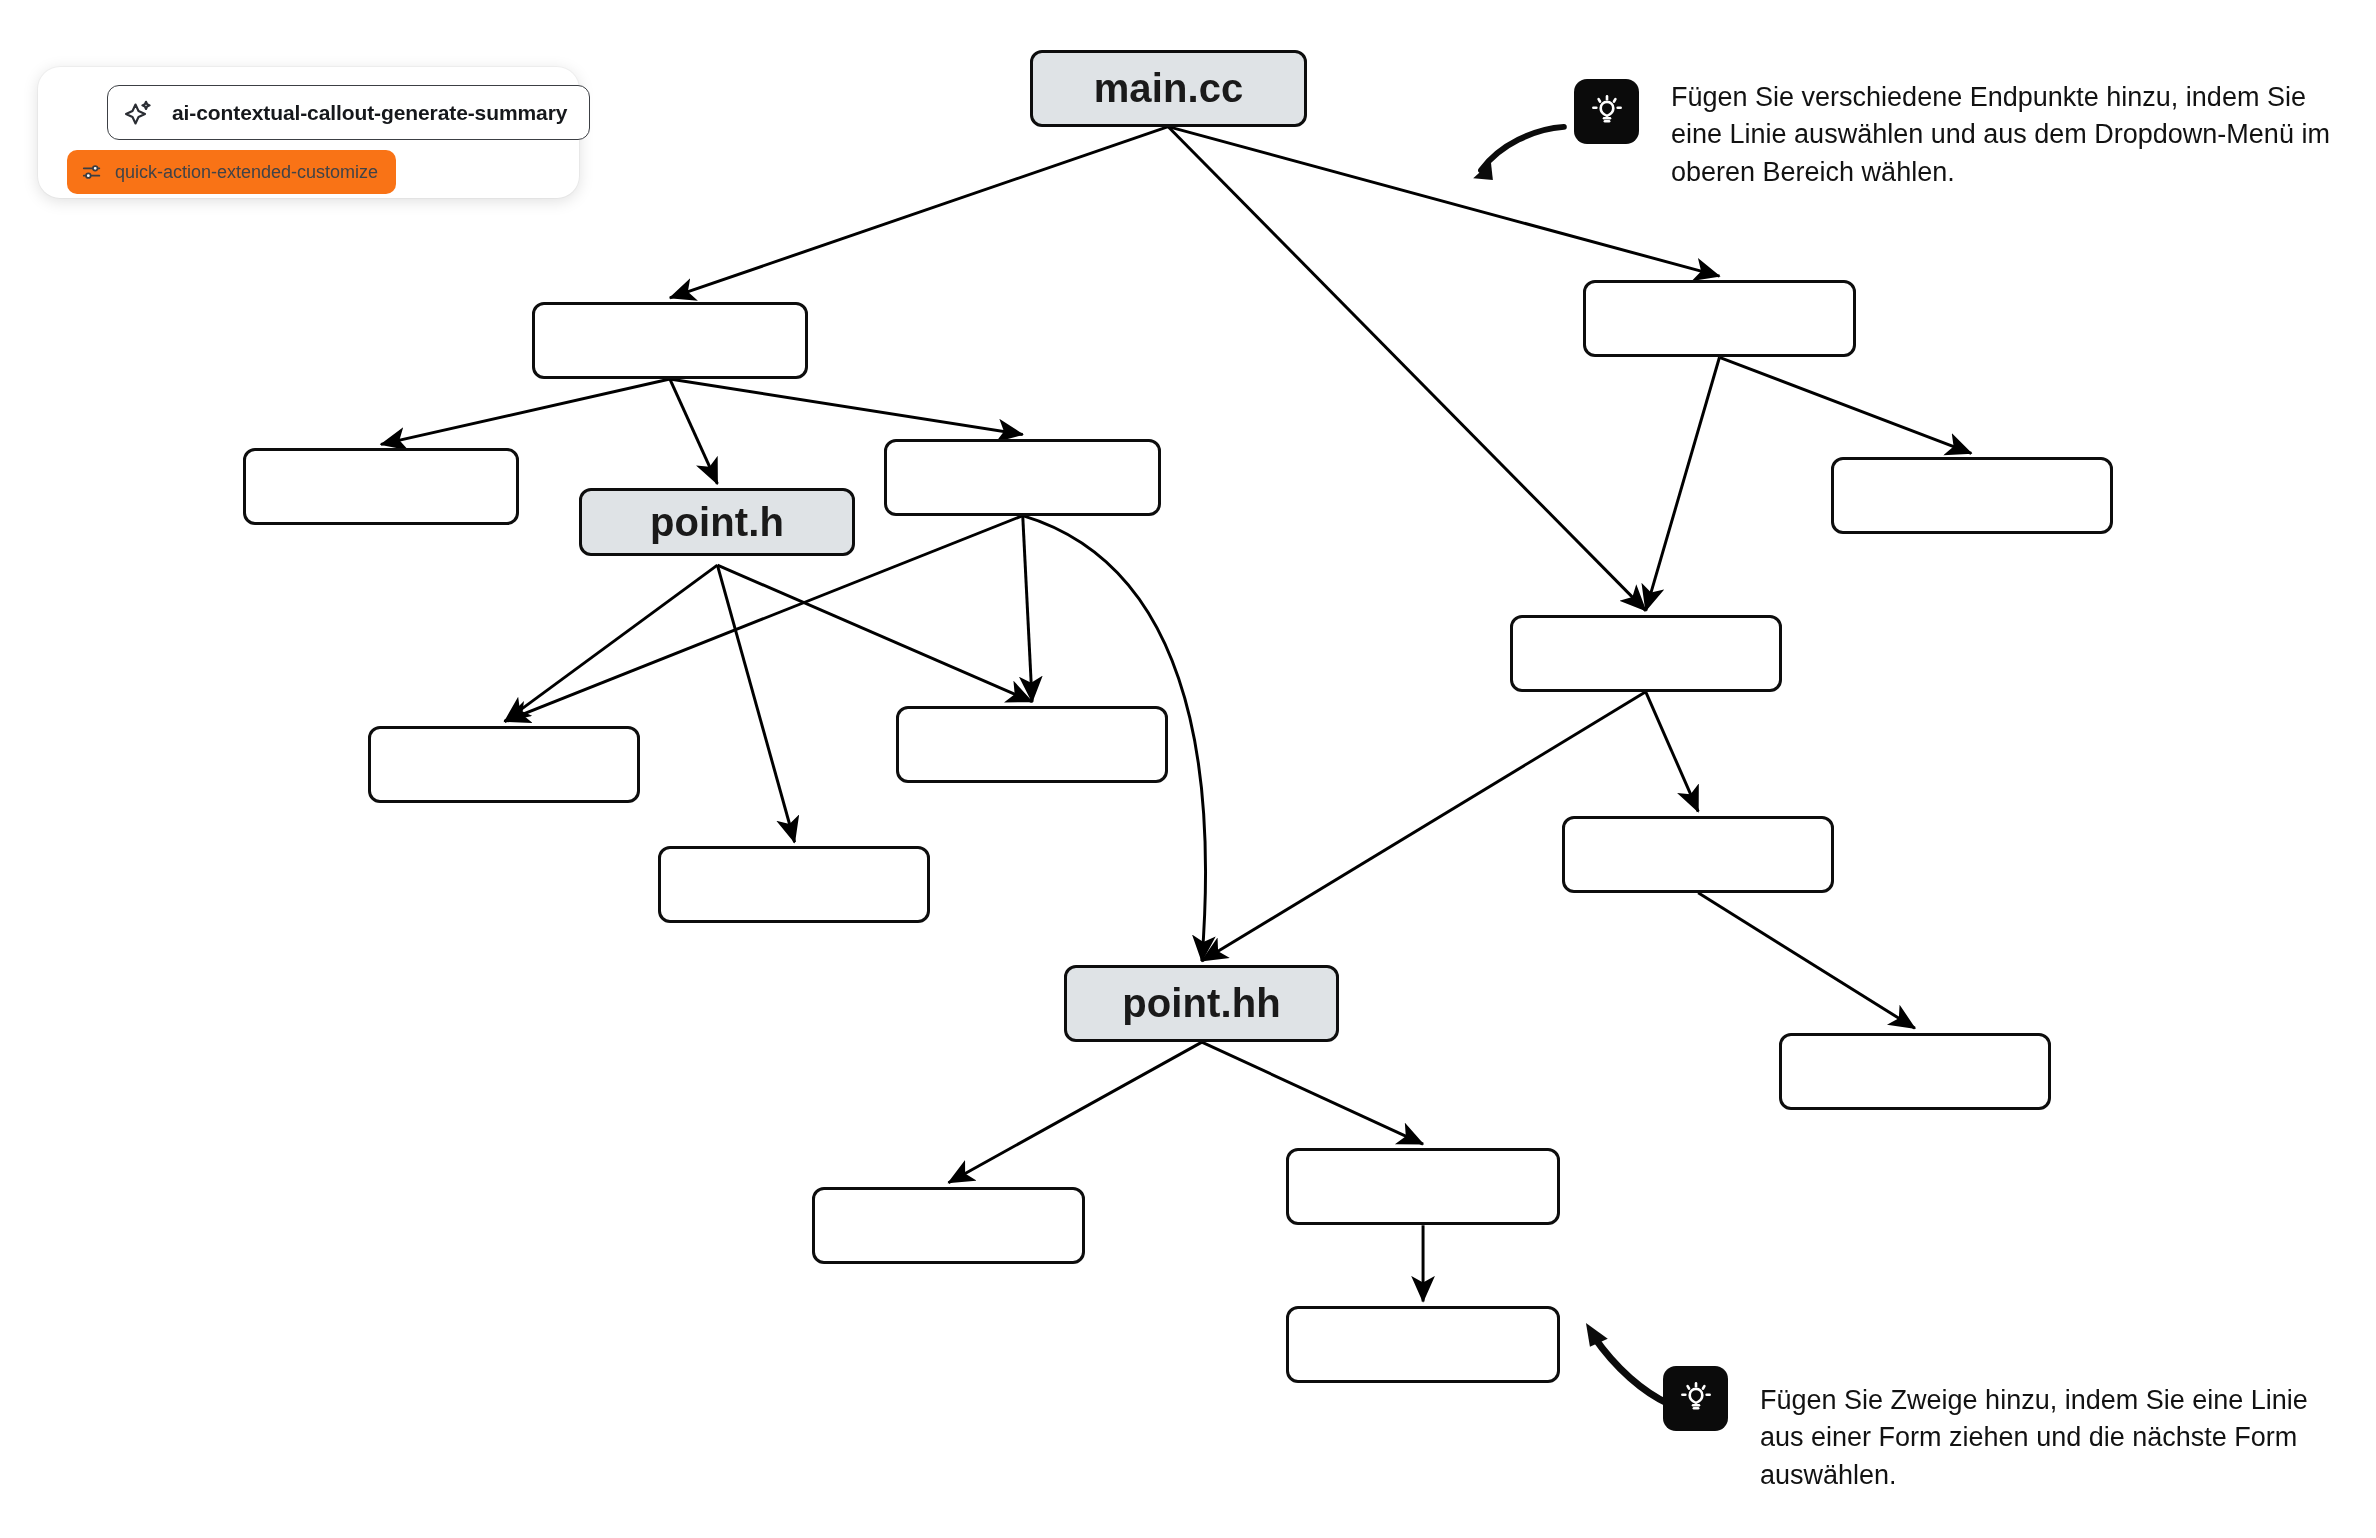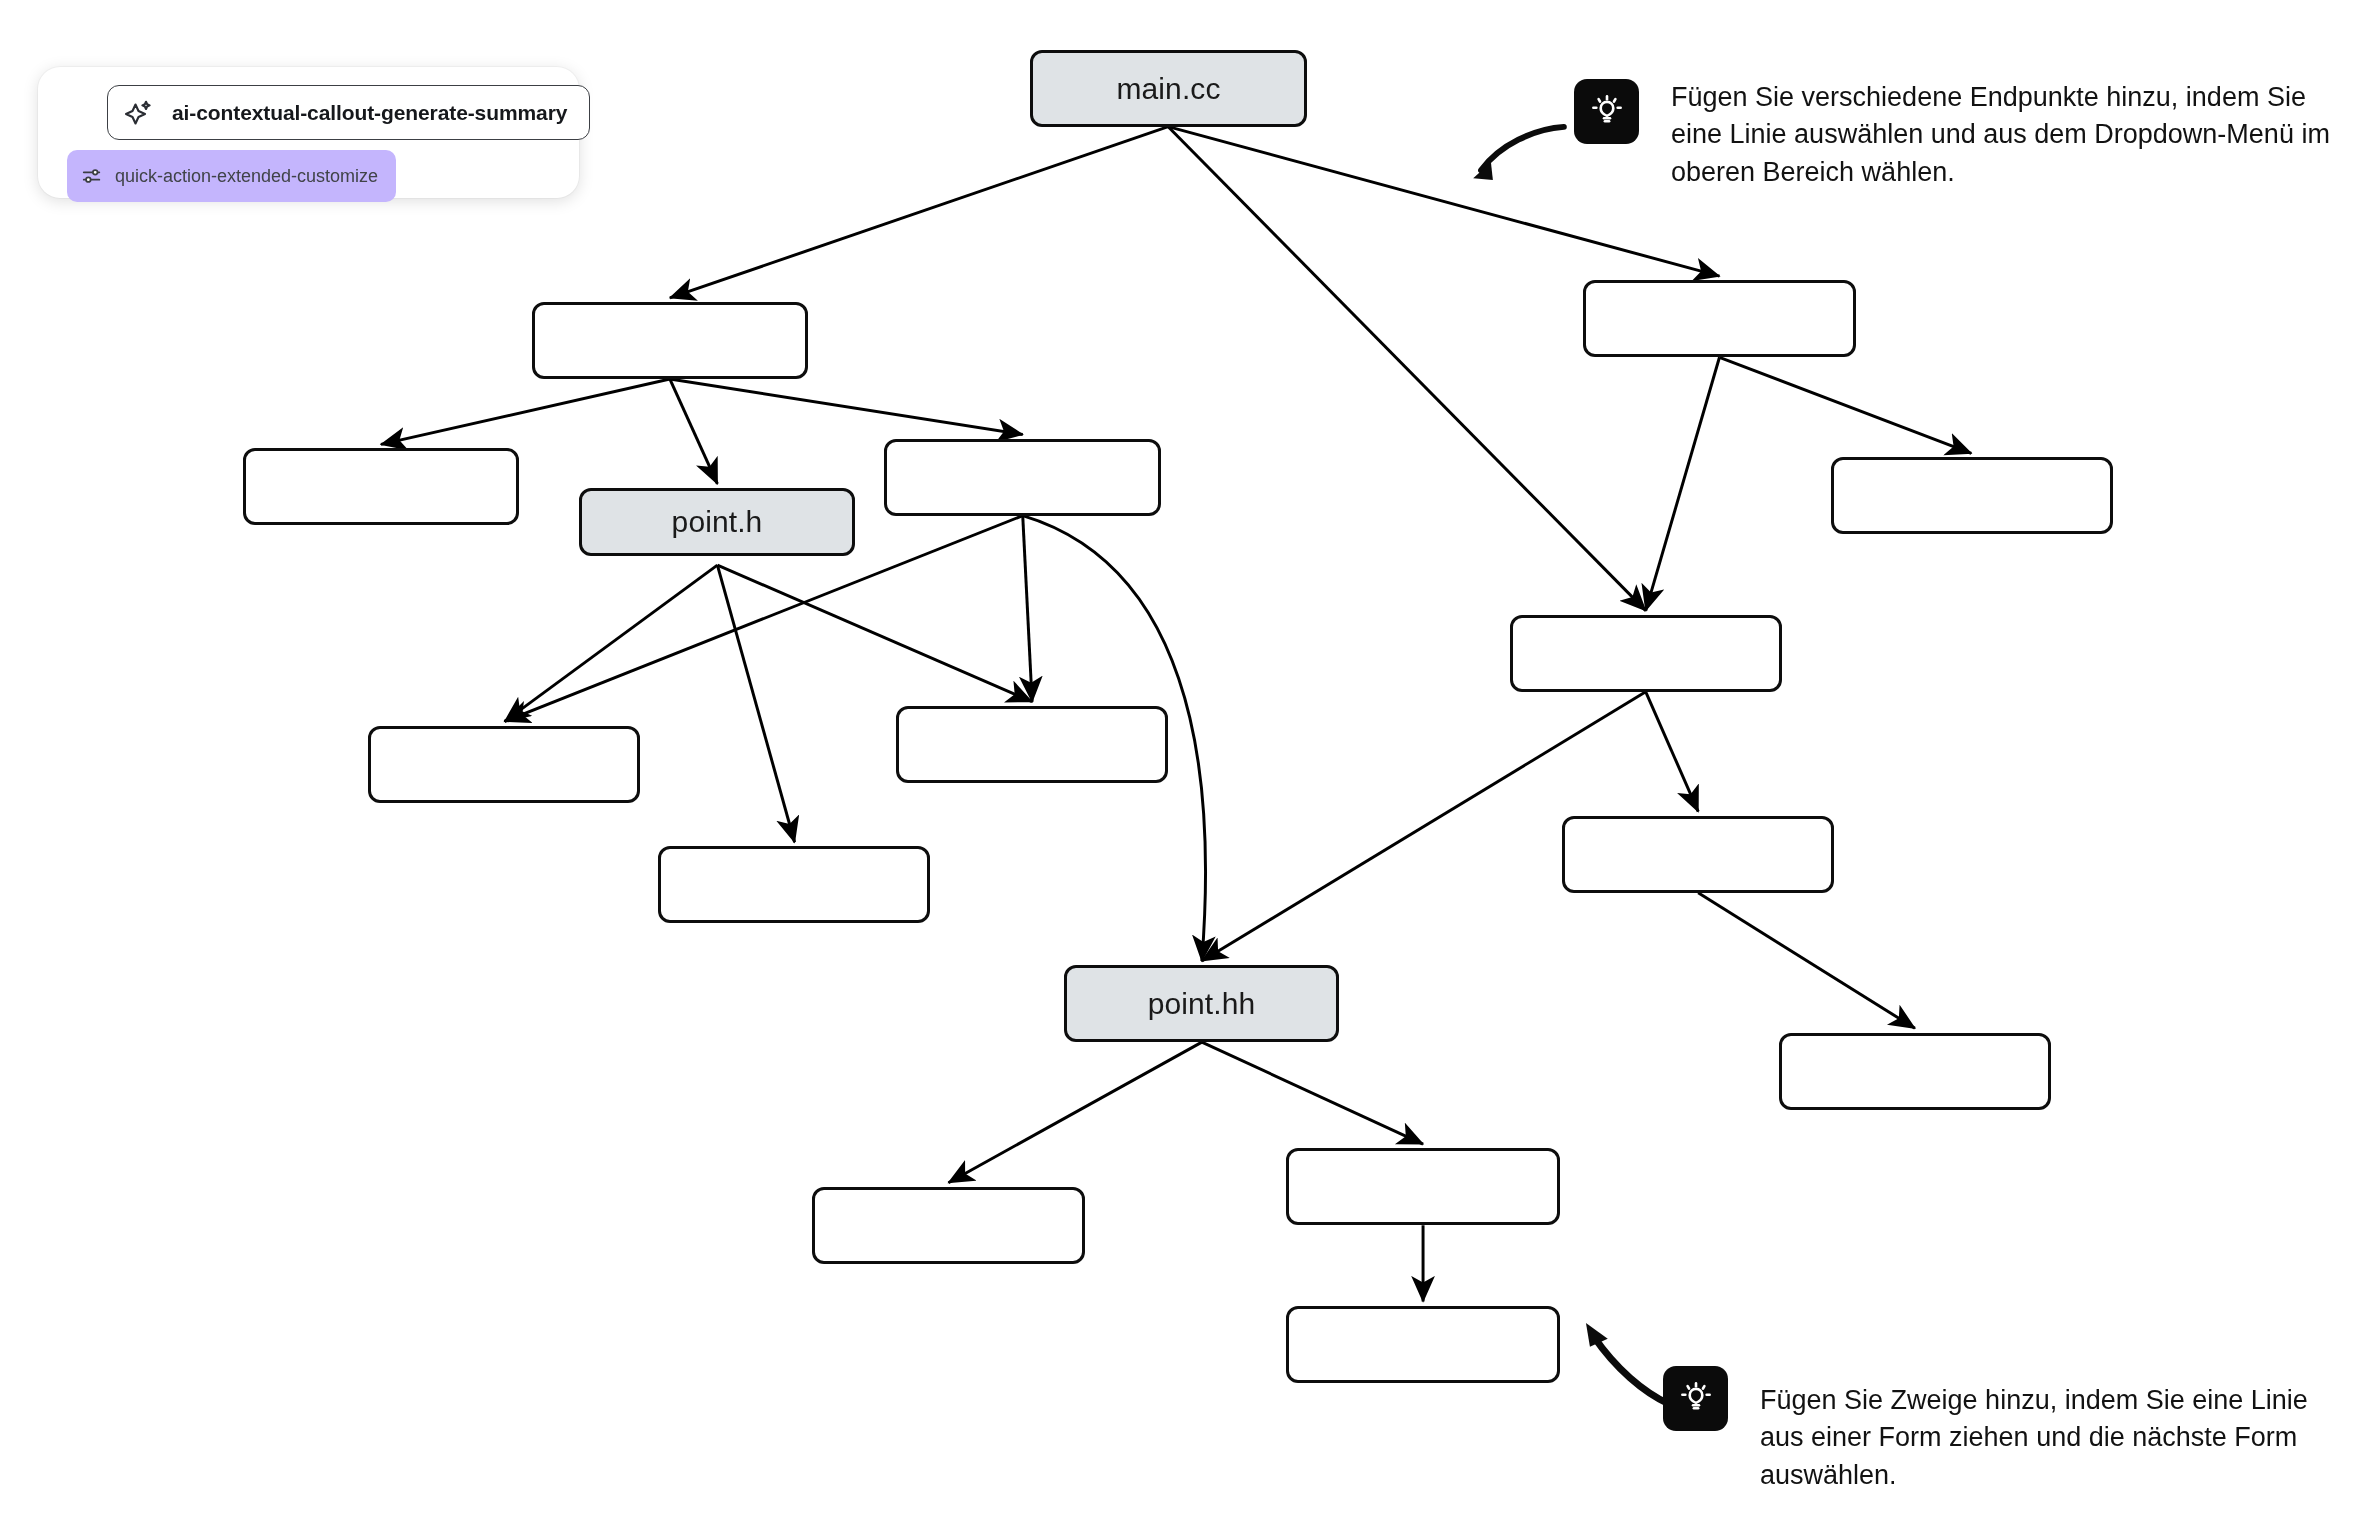--- a/index.html
+++ b/index.html
@@ -37,25 +37,26 @@
     border-radius: 12px;
     background: #ffffff;
     display: flex;
     align-items: center;
     justify-content: center;
   }
   .node.filled {
     background: #dfe3e6;
   }
   .node-label {
-    font-size: 30px;
+    font-size: 40px;
     color: #1a1a1a;
     font-family: "Liberation Sans", sans-serif;
     letter-spacing: 0.1px;
     white-space: nowrap;
+    font-weight: bold;
   }
 
   
   #ai-card {
     position: absolute;
     left: 38px;
     top: 67px;
     width: 541px;
     height: 131px;
     background: #ffffff;
@@ -83,24 +84,24 @@
     font-weight: bold;
     color: #16181c;
     margin-left: 18px;
     letter-spacing: -0.1px;
     white-space: nowrap;
   }
   #qa-chip {
     position: absolute;
     left: 29px;
     top: 83px;
-    height: 52px;
+    height: 44px;
     box-sizing: border-box;
     border-radius: 10px;
-    background: #c4b5fd;
+    background: #f97316;
     display: flex;
     align-items: center;
     padding: 0 18px 0 14px;
   }
   #qa-chip .chip-label {
     font-size: 18px;
     color: #404348;
     margin-left: 12px;
     white-space: nowrap;
   }

